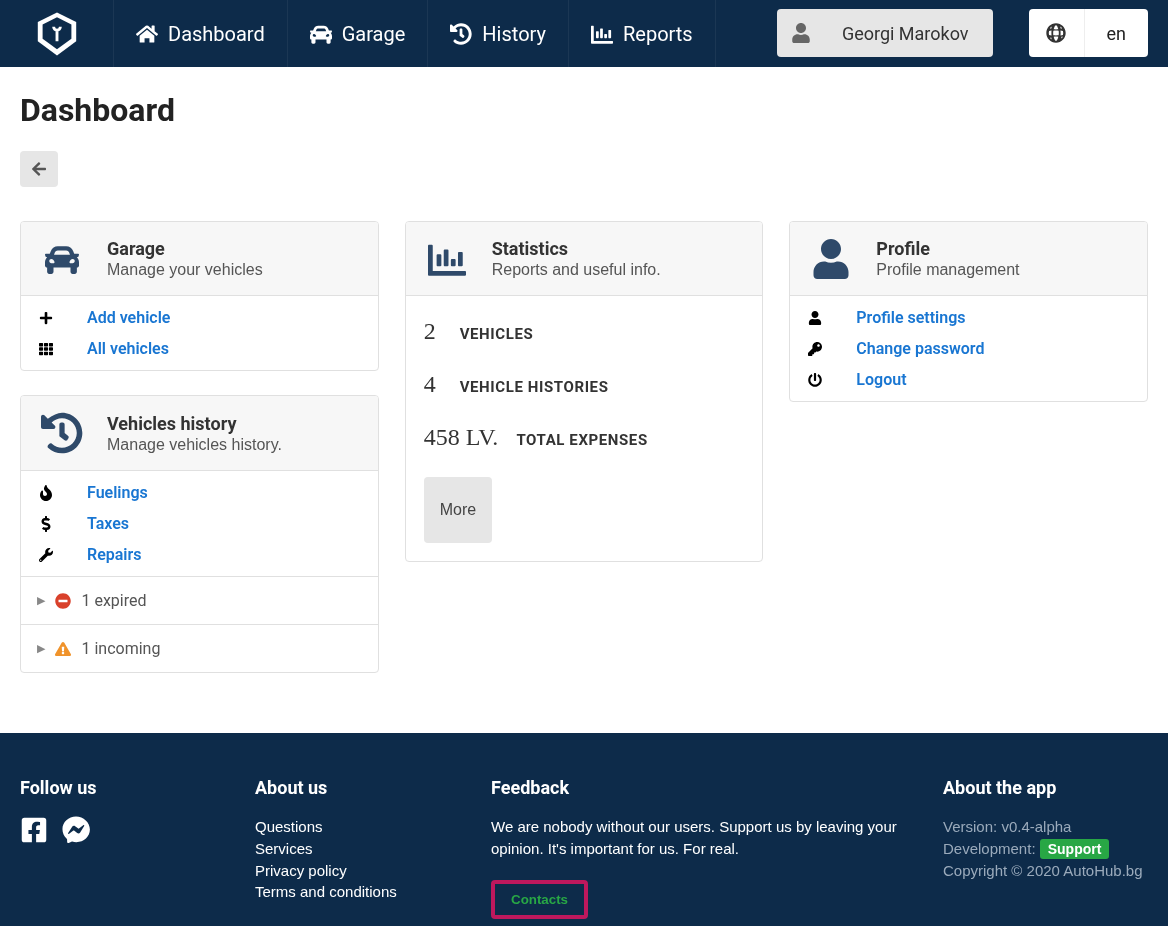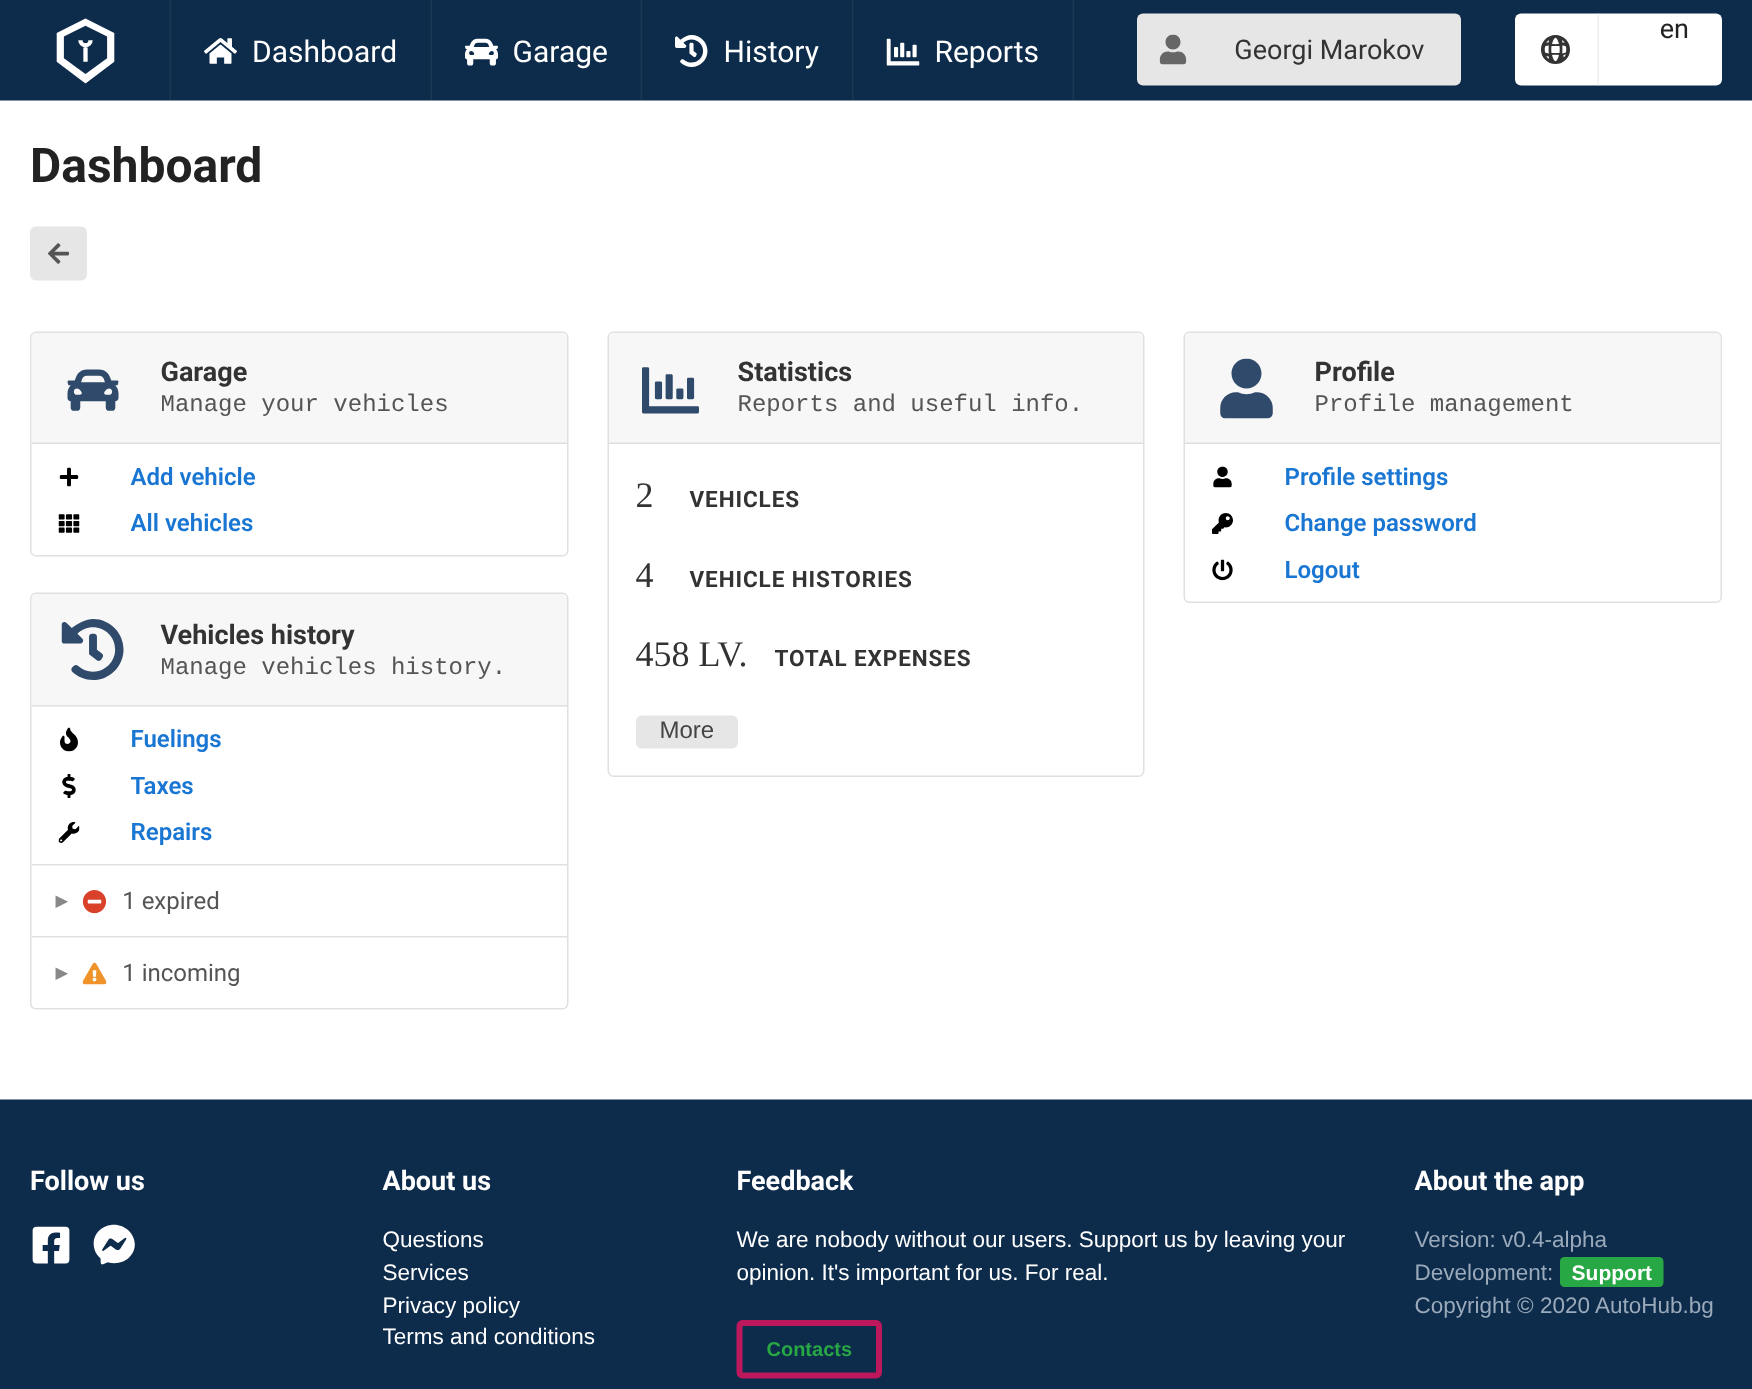--- a/index.html
+++ b/index.html
@@ -32,58 +32,58 @@
     }
     .nav-item svg { width:22px; height:22px; fill:#fff;}
     .nav-spacer{flex:1;}
     .nav-user{
       display:flex;align-items:center;background:#e6e6e6;border-radius:4px;
       height:48px;margin:9px 0;padding:0 24px 0 14px;gap:31px;cursor:pointer;
     }
     .nav-user .ui{color:#555;width:20px;height:20px;}
     .nav-user span{color:#333;font-size:18px;}
     .nav-lang{
-      display:flex;background:#fff;border-radius:4px;
+      display:flex;align-items:center;background:#fff;border-radius:4px;
       height:48px;margin:9px 0 9px 36px;cursor:pointer;
-      padding:0;overflow:hidden;gap:19px;
+      padding:0;overflow:hidden;
     }
     .nav-lang .glo{width:56px;display:flex;align-items:center;justify-content:center;border-right:1px solid #eee;height:100%;color:#333}
     .nav-lang .lab{padding:0 22px;font-size:18px;color:#222;}
     
     .page{padding: 24px 20px 60px 20px;}
     .page-title{font-size:32px;font-weight:700;color:#222;}
     .back-btn{
       margin-top:22px;width:38px;height:36px;background:#e6e6e6;border-radius:4px;
       display:flex;align-items:center;justify-content:center;cursor:pointer;border:none;
     }
     .grid{display:flex;gap:26px;margin-top:34px;align-items:flex-start;}
     .col{flex:1;display:flex;flex-direction:column;gap:24px;}
     .card{border:1px solid #e0e0e0;border-radius:4px;overflow:hidden;background:#fff;}
     .card-head{
       display:flex;align-items:center;gap:22px;
       background:#f7f7f7;border-bottom:1px solid #e0e0e0;
       padding:16px 18px;
     }
     .card-head .ico{width:46px;display:flex;align-items:center;justify-content:center;color:#2f4a6a;}
     .card-head h3{font-size:18px;font-weight:700;color:#333;}
-    .card-head p{font-size:16px;color:#555;margin-top:2px;font-family:Liberation Mono, monospace;}
+    .card-head p{font-size:16px;color:#555;margin-top:2px;font-family:Liberation Sans, sans-serif;}
     .list{padding:6px 0;}
     .row{
       display:flex;align-items:center;gap:32px;
       padding:6px 16px;cursor:pointer;
     }
     .row .ri{width:18px;color:#333;display:flex;align-items:center;justify-content:center;}
     .row a{color:#1976d2;text-decoration:none;font-weight:600;}
     .statblock{padding:22px 18px 18px;}
     .srow{display:flex;align-items:baseline;gap:18px;margin-bottom:26px;}
     .srow .num{font-size:24px;color:#333;min-width:18px;font-family:Georgia,serif;}
     .srow.big .num{font-size:24px;}
     .srow .lab{font-size:15px;letter-spacing:0.6px;font-weight:700;color:#333;}
     .more-btn{
-      background:#e6e6e6;border:none;border-radius:4px;padding:2px 16px;
+      background:#e6e6e6;border:none;border-radius:4px;padding:24px 16px;
       font-size:16px;color:#444;cursor:pointer;
     }
     .alert-row{
       display:flex;align-items:center;gap:10px;padding:14px 16px;
       border-top:1px solid #e0e0e0;color:#555;cursor:pointer;
     }
     .caret{color:#888;font-size:11px;}
     .badge-circle{width:16px;height:16px;}
     
     .footer{

